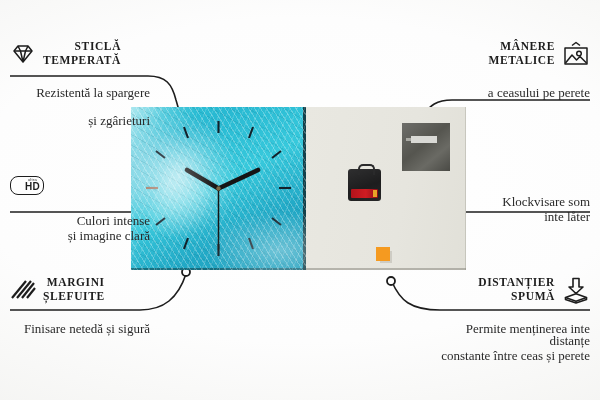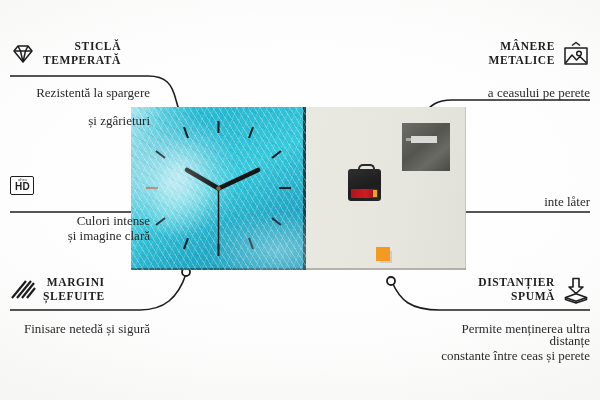--- a/index.html
+++ b/index.html
@@ -66,23 +66,23 @@
   .co-sub{
     font-family:"Liberation Serif",serif;font-size:13px;color:#2a2a2a;
     line-height:11.5px;margin-top:3.5px;
   }
   .left .co-head{justify-content:flex-start;}
   .left .co-title,.left .co-sub{text-align:right;}
   .right .co-head{justify-content:flex-end;}
   .right .co-title,.right .co-sub{text-align:right;}
   .ico{flex:0 0 auto;display:block;}
   .hdico{
-    display:inline-block;border:1.6px solid #1d1d1d;border-radius:2px;
+    display:inline-block;border:1.6px solid #1d1d1d;border-radius:8px;
     font-family:"Liberation Sans",sans-serif;text-align:center;color:#1d1d1d;
-    padding:1px 3px 2px 4px;line-height:1;
+    padding:1px 3px 2px 14px;line-height:1;
   }
   .hdico .u{display:block;font-size:4px;letter-spacing:.3px;}
   .hdico .h{display:block;font-size:10px;font-weight:700;letter-spacing:.2px;}
   svg{display:block;overflow:visible;}
 </style>
 </head>
 <body>
 
 <div class="stage">
 
@@ -230,37 +230,38 @@
         </g>
       </svg>
     </div>
     <div style="margin-top:20px;">
       <div class="co-sub">a ceasului pe perete</div>
     </div>
   </div>
 
   <div class="callout right" style="left:450px;top:176px;width:140px;">
     <div style="margin-top:20px;">
+      <div class="co-sub">Klockvisare som</div>
       <div class="co-sub">inte låter</div>
     </div>
   </div>
 
   <div class="callout right" style="left:440px;top:276px;width:150px;">
     <div class="co-head">
       <div>
         <div class="co-title">DISTANȚIER</div>
         <div class="co-title">SPUMĂ</div>
       </div>
       <svg class="ico" width="28" height="26" viewBox="0 0 28 26">
         <g fill="none" stroke="#1d1d1d" stroke-width="1.6" stroke-linejoin="round">
           <path d="M11,1.5 H17 V10 H21 L14,16.5 L7,10 H11 Z"></path>
           <path d="M14,16.8 L24.5,20.5 L14,24.2 L3.5,20.5 Z"></path>
           <path d="M3.5,20.5 L3.5,22.4 L14,26 L24.5,22.4 L24.5,20.5"></path>
         </g>
       </svg>
     </div>
     <div style="margin-top:20px;">
-      <div class="co-sub">Permite menținerea ultra distanțe</div>
+      <div class="co-sub">Permite menținerea inte distanțe</div>
       <div class="co-sub">constante între ceas și perete</div>
     </div>
   </div>
 
 </div>
 
 </body></html>

